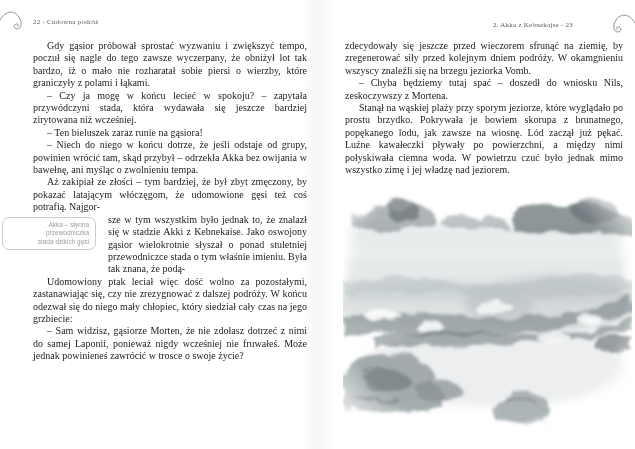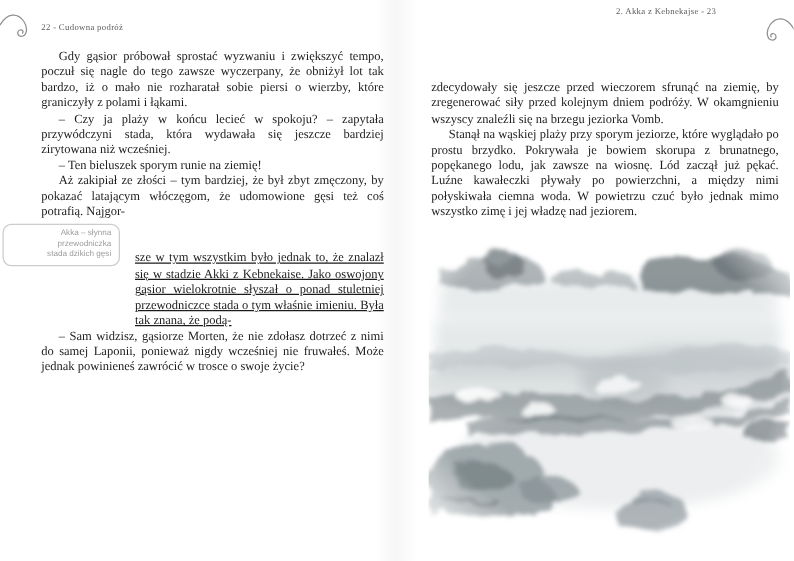--- a/index.html
+++ b/index.html
@@ -14,79 +14,82 @@
     pointer-events:none;
   }
   .flourish{position:absolute;}
   .fl-left{left:0px;top:7px;}
   .fl-right{right:0px;top:10px;}
   .running-head{
     position:absolute;font-size:7px;color:#5a5a5a;letter-spacing:0.25px;
     font-family:"Liberation Serif", serif;
   }
   .head-left{left:33px;top:18px;}
-  .head-right{right:62px;top:5px;}
+  .head-right{right:62px;top:21px;}
   .text-col{position:absolute;top:40px;}
   .col-left{left:33px;width:274px;}
   .col-right{left:345px;width:278px;}
   p{margin:0;text-align:justify;font-size:10px;line-height:12.4px;}
   p.ind{text-indent:14px;}
-  p.noind{text-indent:0;margin-top:25px;}
+  p.noind{text-indent:0;}
   .wrap-row{display:flex;position:relative;align-items:flex-start;}
   .margin-note{
     flex:0 0 auto;width:84px;margin-left:-31px;margin-top:3px;
     border:1px solid #cccccc;border-radius:7px;
     padding:3px 6px 3px 2px;text-align:right;
     font-family:"Liberation Sans", sans-serif;
     font-size:6.5px;line-height:8.5px;color:#9c9c9c;
   }
   .mn-connector{
     position:absolute;left:46px;top:-7px;font-size:9px;color:#8f8f8f;
     font-family:"Liberation Sans", sans-serif;
   }
-  .wrapped{flex:1 1 auto;margin-left:12px;text-decoration:underline;}
+  .wrapped{flex:1 1 auto;margin-left:12px;}
   .illustration{display:block;margin-top:11px;margin-left:-2px;}
 </style>
 </head>
 <body>
 
 <div class="spread">
   <div class="gutter"></div>
 
   <svg class="flourish fl-left" width="30" height="26" viewBox="0 0 30 26">
     <path d="M0,13 C6,3 14,3 19,10 C23,16 21,22 17,22 C14,22 13,18 16,17 C18,16.5 19,18 18,19.5" fill="none" stroke="#8f8f8f" stroke-width="1" stroke-linecap="round"></path>
   </svg>
   <svg class="flourish fl-right" width="30" height="26" viewBox="0 0 30 26">
     <path d="M30,13 C24,3 16,3 11,10 C7,16 9,22 13,22 C16,22 17,18 14,17 C12,16.5 11,18 12,19.5" fill="none" stroke="#8f8f8f" stroke-width="1" stroke-linecap="round"></path>
   </svg>
 
   <div class="running-head head-left">22 - Cudowna podróż</div>
   <div class="running-head head-right">2. Akka z Kebnekajse - 23</div>
 
   <div class="text-col col-left">
     <p class="ind">Gdy gąsior próbował sprostać wyzwaniu i zwiększyć tempo, poczuł się nagle do tego zawsze wyczerpany, że obniżył lot tak bardzo, iż o mało nie rozharatał sobie piersi o wierzby, które graniczyły z polami i łąkami.</p>
-    <p class="ind">– Czy ja plaży w końcu lecieć w spokoju? – zapytała przywódczyni stada, która wydawała się jeszcze bardziej zirytowana niż wcześniej.</p>
-    <p class="ind">– Ten bieluszek sporym runie na ziemię!</p>
+    <p class="ind">– Czy ja mogę w końcu lecieć w spokoju? – zapytała przywódczyni stada, która wydawała się jeszcze bardziej zirytowana niż wcześniej.</p>
+    <p class="ind">– Ten bieluszek zaraz runie na gąsiora!</p>
+    <p class="ind">– Niech do niego w końcu dotrze, że jeśli odstaje od grupy, powinien wrócić tam, skąd przybył – odrzekła Akka bez owijania w bawełnę, ani myśląc o zwolnieniu tempa.</p>
     <p class="ind">Aż zakipiał ze złości – tym bardziej, że był zbyt zmęczony, by pokazać latającym włóczęgom, że udomowione gęsi też coś potrafią. Najgor-</p>
 
     <div class="wrap-row">
       <div class="margin-note">
         <div>Akka – słynna przewodniczka</div>
         <div>stada dzikich gęsi</div>
       </div>
       <span class="mn-connector">~</span>
       <p class="noind wrapped">sze w tym wszystkim było jednak to, że znalazł się w stadzie Akki z Kebnekaise. Jako oswojony gąsior wielokrotnie słyszał o ponad stuletniej przewodniczce stada o tym właśnie imieniu. Była tak znana, że podą-</p>
     </div>
 
+    <p class="ind">Udomowiony ptak leciał więc dość wolno za pozostałymi, zastanawiając się, czy nie zrezygnować z dalszej podróży. W końcu odezwał się do niego mały chłopiec, który siedział cały czas na jego grzbiecie:</p>
     <p class="ind">– Sam widzisz, gąsiorze Morten, że nie zdołasz dotrzeć z nimi do samej Laponii, ponieważ nigdy wcześniej nie fruwałeś. Może jednak powinieneś zawrócić w trosce o swoje życie?</p>
 
   </div>
 
   <div class="text-col col-right">
     <p class="noind">zdecydowały się jeszcze przed wieczorem sfrunąć na ziemię, by zregenerować siły przed kolejnym dniem podróży. W okamgnieniu wszyscy znaleźli się na brzegu jeziorka Vomb.</p>
+    <p class="ind">– Chyba będziemy tutaj spać – doszedł do wniosku Nils, zeskoczywszy z Mortena.</p>
     <p class="ind">Stanął na wąskiej plaży przy sporym jeziorze, które wyglądało po prostu brzydko. Pokrywała je bowiem skorupa z brunatnego, popękanego lodu, jak zawsze na wiosnę. Lód zaczął już pękać. Luźne kawałeczki pływały po powierzchni, a między nimi połyskiwała ciemna woda. W powietrzu czuć było jednak mimo wszystko zimę i jej władzę nad jeziorem.</p>
 
     <svg class="illustration" width="289" height="252" viewBox="0 0 287 250">
       <defs>
         <filter id="wc" x="-25%" y="-25%" width="150%" height="150%">
           <feTurbulence type="fractalNoise" baseFrequency="0.035 0.06" numOctaves="3" seed="7" result="n"></feTurbulence>
           <feDisplacementMap in="SourceGraphic" in2="n" scale="14"></feDisplacementMap>
           <feGaussianBlur stdDeviation="1.8"></feGaussianBlur>
         </filter>
         <filter id="wcsoft" x="-25%" y="-25%" width="150%" height="150%">

